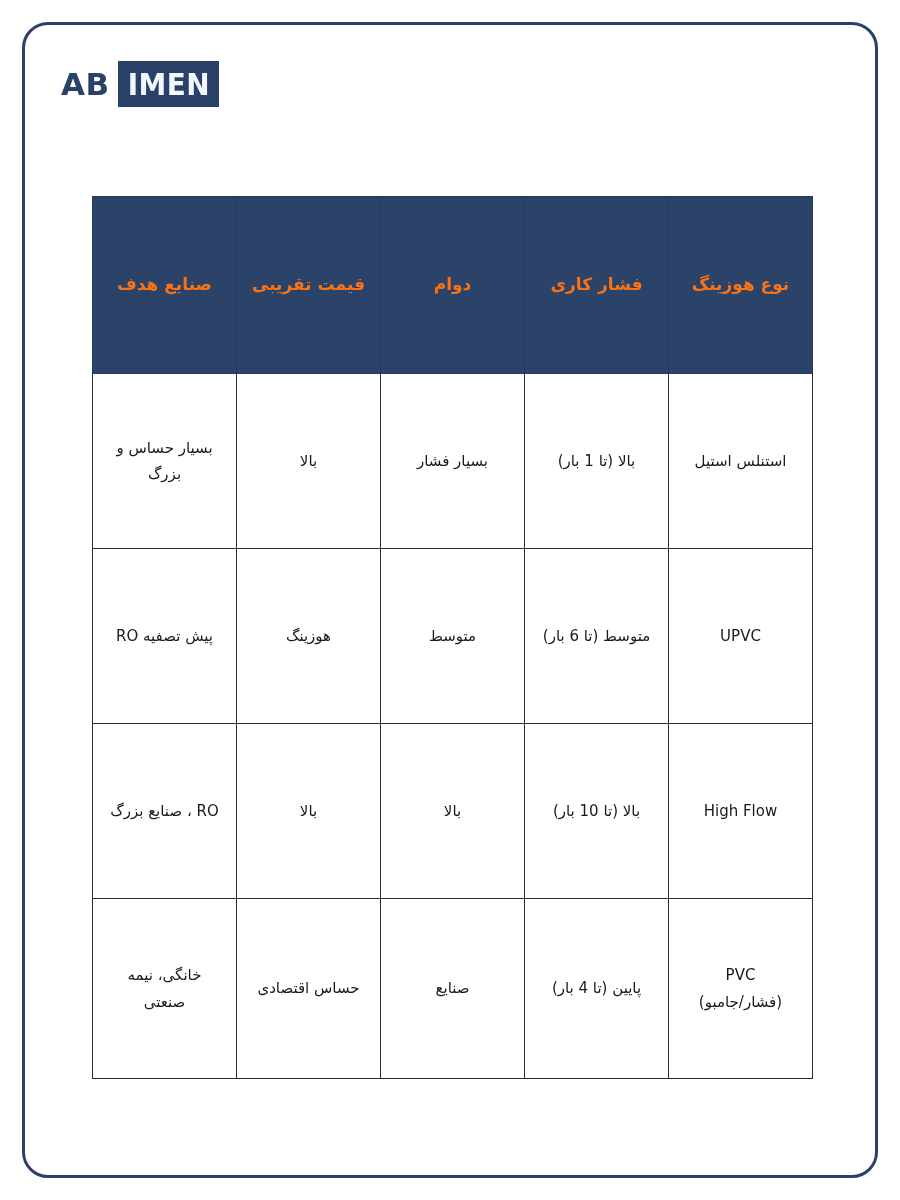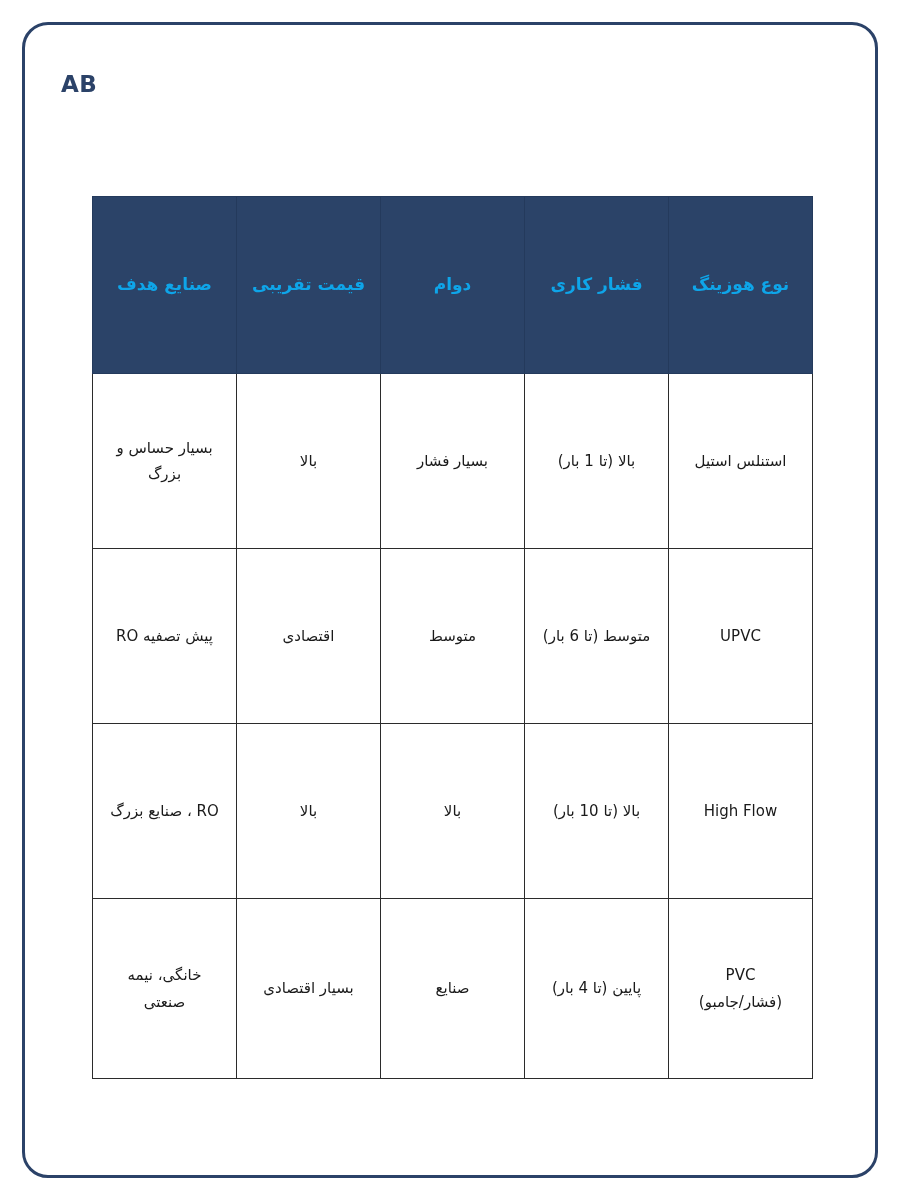--- a/index.html
+++ b/index.html
@@ -43,21 +43,21 @@
     font-size: 31px;
     letter-spacing: 0.5px;
     line-height: 46px;
     padding: 0 9px 0 10px;
     font-family: "DejaVu Sans", "Liberation Sans", sans-serif;
     font-stretch: condensed;
   }
   .logo-word {
     color: #2b4268;
     font-weight: 700;
-    font-size: 23px;
+    font-size: 31px;
     letter-spacing: 0.5px;
     line-height: 46px;
     padding-right: 8px;
     font-family: "DejaVu Sans", "Liberation Sans", sans-serif;
   }
 
   
   .table-wrap {
     position: absolute;
     left: 68px;      
@@ -74,21 +74,21 @@
   table.cmp td {
     width: 144px;
     border: 1px solid #2b2b2b;
     text-align: center;
     vertical-align: middle;
     padding: 6px 8px;
     box-sizing: border-box;
   }
   table.cmp thead th {
     background: #2b4368;
-    color: #0ea5e9;
+    color: #f97316;
     font-size: 17px;
     font-weight: 700;
     height: 177px;
     border-color: #243a5c;
     line-height: 1.5;
   }
   table.cmp tbody td {
     background: #ffffff;
     color: #1a1a1a;
     font-size: 15px;
@@ -100,20 +100,21 @@
     height: 180px;
   }
   .cell-line { display: block; }
 </style>
 </head>
 <body>
 
 <div class="page-frame">
 
   <div class="logo">
+    <span class="logo-mark">IMEN</span>
     <span class="logo-word">AB</span>
   </div>
 
   <div class="table-wrap">
     <table class="cmp">
       <thead>
         <tr>
           <th>نوع هوزینگ</th>
           <th>فشار کاری</th>
           <th>دوام</th>
@@ -137,21 +138,21 @@
           </td>
         </tr>
 
         <tr>
           <td>
             <span class="cell-line">UPVC</span>
 
           </td>
           <td>متوسط (تا 6 بار)</td>
           <td>متوسط</td>
-          <td>اقتصادی</td>
+          <td>هوزینگ</td>
           <td>
             <span class="cell-line">پیش تصفیه RO</span>
 
           </td>
         </tr>
 
         <tr>
           <td>
             <span class="cell-line">High Flow</span>
 
@@ -165,21 +166,21 @@
           </td>
         </tr>
 
         <tr>
           <td>
             <span class="cell-line">PVC</span>
             <span class="cell-line">(فشار/جامبو)</span>
           </td>
           <td>پایین (تا 4 بار)</td>
           <td>صنایع</td>
-          <td>بسیار اقتصادی</td>
+          <td>حساس اقتصادی</td>
           <td>
             <span class="cell-line">خانگی، نیمه</span>
             <span class="cell-line">صنعتی</span>
           </td>
         </tr>
 
       </tbody>
     </table>
   </div>
 

